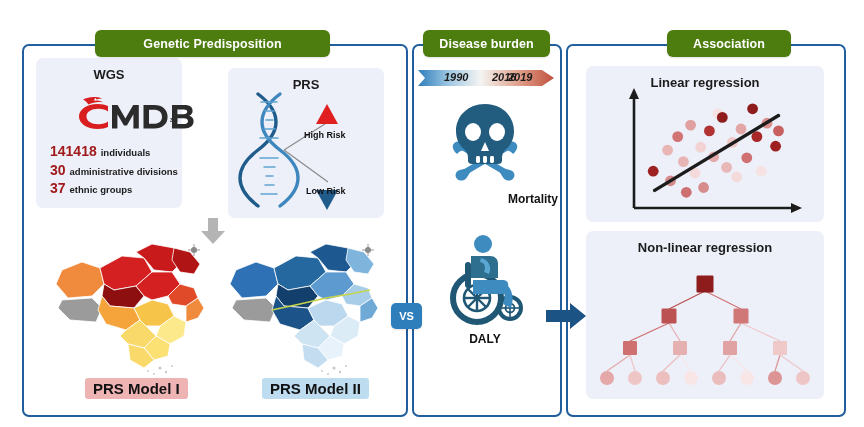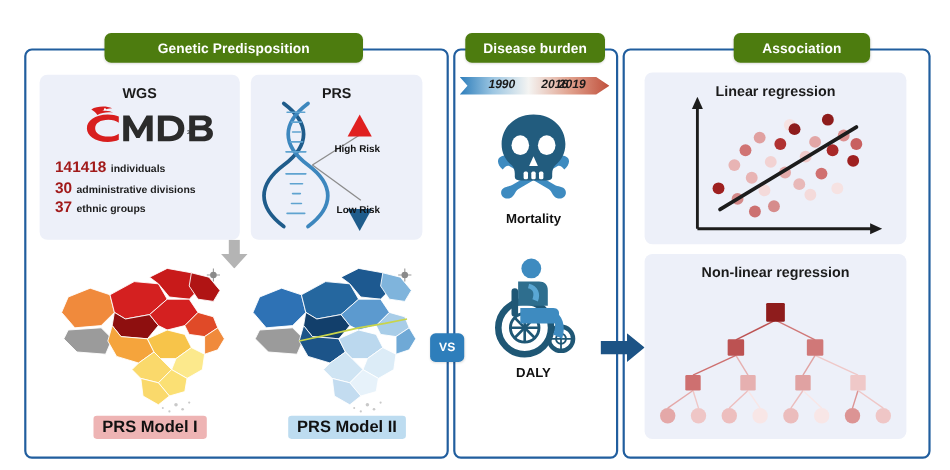--- a/index.html
+++ b/index.html
@@ -21,21 +21,21 @@
     font-weight:bold;font-size:12.5px;letter-spacing:.1px;
     display:flex;align-items:center;justify-content:center;
     box-shadow:0 1px 2px rgba(0,0,0,.12);z-index:6;
   }
   #tab-genetic{left:95px;top:30px;width:235px;height:27px;}
   #tab-burden{left:423px;top:30px;width:127px;height:27px;}
   #tab-assoc{left:667px;top:30px;width:124px;height:27px;}
 
   
   .card{position:absolute;background:#EDF0F9;border-radius:7px;}
-  #card-wgs{left:36px;top:68px;width:182px;height:150px;}
+  #card-wgs{left:36px;top:58px;width:146px;height:150px;}
   #card-prs{left:228px;top:68px;width:156px;height:150px;}
   #card-linear{left:586px;top:66px;width:238px;height:156px;}
   #card-tree{left:586px;top:231px;width:238px;height:168px;}
 
   .card-title{
     position:absolute;width:100%;text-align:center;font-weight:bold;
     color:#1b1b1b;font-size:13px;
   }
 
   
@@ -74,21 +74,21 @@
     position:absolute;font-style:italic;font-weight:bold;font-size:11px;
     color:#1b1b1b;top:3px;
   }
   #yr0{left:26px;}#yr1{left:74px;}#yr2{left:90px;}
   #skull{position:absolute;left:447px;top:100px;width:76px;height:88px;}
   #wheelchair{position:absolute;left:443px;top:234px;width:84px;height:92px;}
   .burden-lbl{
     position:absolute;width:146px;left:412px;text-align:center;
     font-weight:bold;font-size:12px;color:#111;
   }
-  #lbl-mortality{top:192px;}
+  #lbl-mortality{top:192px;text-align:right;}
   #lbl-daly{top:332px;}
 
   #vs-badge{
     position:absolute;left:391px;top:303px;width:31px;height:26px;
     background:#2E7EBB;color:#fff;border-radius:5px;font-weight:bold;
     font-size:11px;display:flex;align-items:center;justify-content:center;
     z-index:7;box-shadow:0 1px 2px rgba(0,0,0,.12);
   }
   #right-arrow{position:absolute;left:546px;top:303px;width:40px;height:26px;z-index:7;}
 

